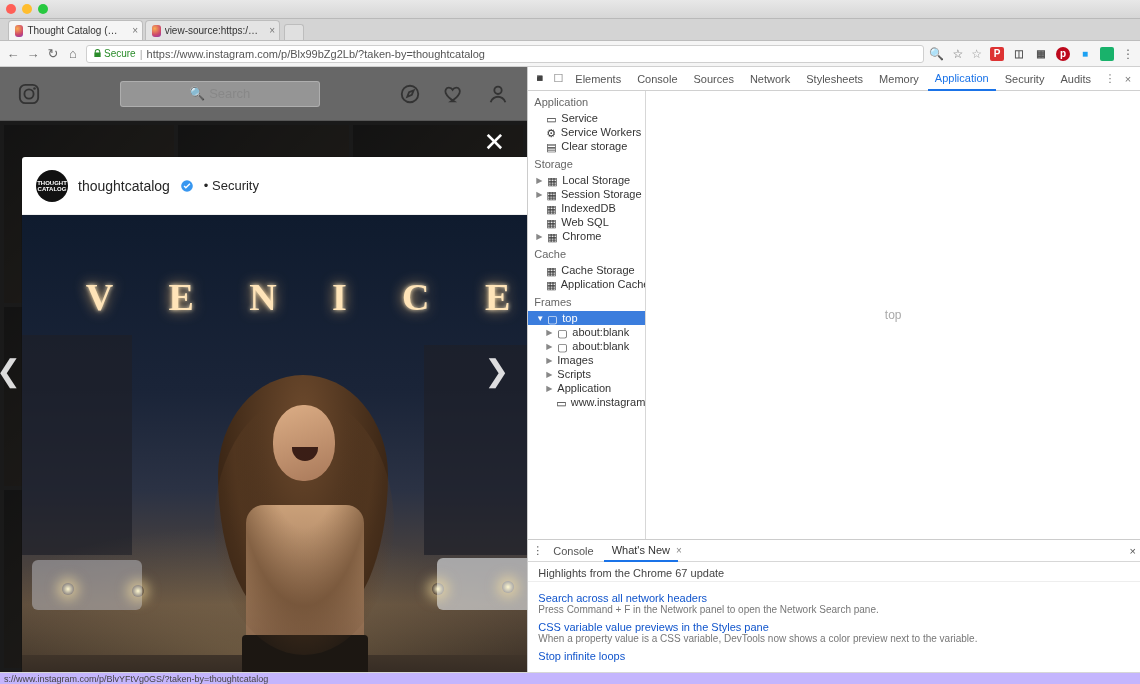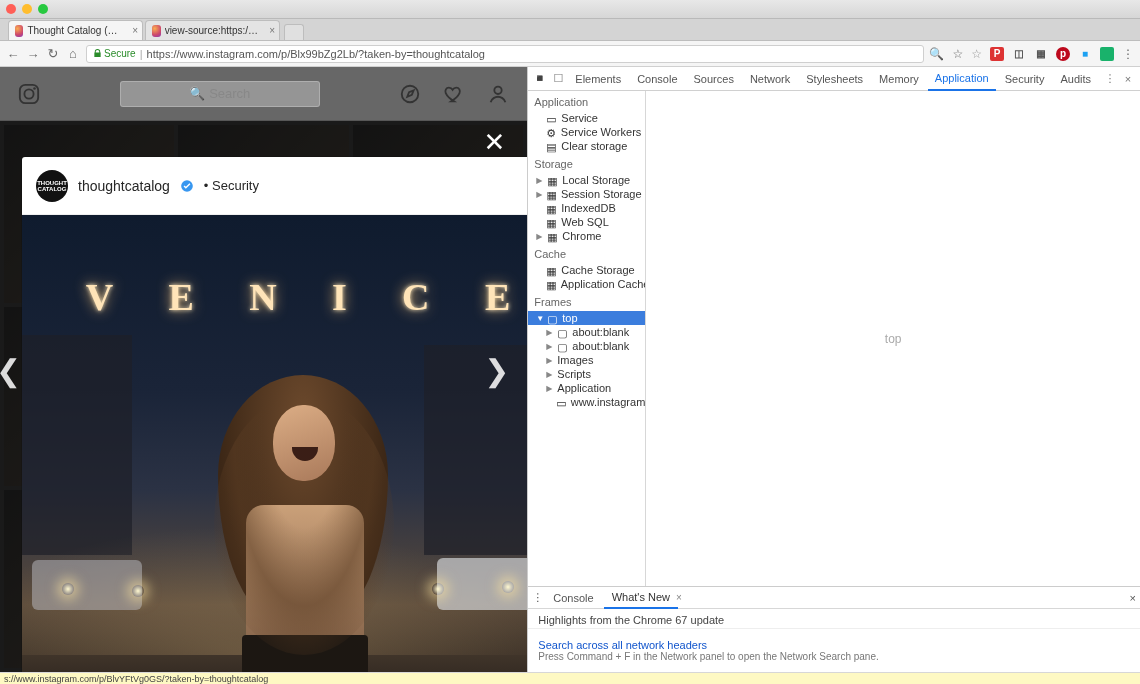--- a/index.html
+++ b/index.html
@@ -102,21 +102,21 @@
   .feat{margin:4px 0 6px;}
   .feat .t{color:#1155cc;font-size:11px;}
   .feat .d{color:#777;font-size:10px;}
   .promo{width:150px;height:64px;background:linear-gradient(135deg,#2a6df4,#0a3fb0);border-radius:3px;position:relative;display:flex;align-items:flex-end;justify-content:flex-end;color:#fff;padding:4px 8px;font-size:13px;overflow:hidden;}
   .promo .circ{position:absolute;border:2px solid rgba(255,255,255,0.6);border-radius:50%;}
   .promo .circ.a{width:60px;height:60px;left:6px;top:2px;} .promo .circ.b{width:90px;height:90px;left:-10px;top:-14px;}
   .promo .yt{position:absolute;left:58px;bottom:8px;width:30px;height:20px;background:#ff0000;border-radius:4px;display:flex;align-items:center;justify-content:center;}
   .promo .yt::after{content:"";border-left:8px solid #fff;border-top:5px solid transparent;border-bottom:5px solid transparent;}
 
   
-  .status{height:12px;background:#fef9c3;font-size:9px;color:#444;padding:0 4px;display:flex;align-items:center;border-top:1px solid #d7d7d7;}
+  .status{height:12px;background:#c4b5fd;font-size:9px;color:#444;padding:0 4px;display:flex;align-items:center;border-top:1px solid #d7d7d7;}
 
   svg{display:block;}
   .ellipsis{white-space:nowrap;overflow:hidden;text-overflow:ellipsis;}
 </style>
 </head>
 <body>
 
 <div class="mac-bar">
   <div class="mac-dot dot-red"></div>
   <div class="mac-dot dot-yel"></div>
@@ -372,20 +372,25 @@
         <span class="ico">×</span>
       </div>
       <div style="padding:5px 10px 2px;border-bottom:1px solid #eee;color:#444">Highlights from the Chrome 67 update</div>
       <div class="drawer-body">
         <div class="drawer-text">
           <div class="feat">
             <div class="t">Search across all network headers</div>
             <div class="d">Press Command + F in the Network panel to open the Network Search pane.</div>
           </div>
           <div class="feat">
+            <div class="t">CSS variable value previews in the Styles pane</div>
+            <div class="d">When a property value is a CSS variable, DevTools now shows a color preview next to the variable.</div>
+          </div>
+          <div class="feat">
+            <div class="t">Stop infinite loops</div>
           </div>
         </div>
       </div>
     </div>
   </div>
 </div>
 
 <div class="status">
   <span>s://www.instagram.com/p/BlvYFtVg0GS/?taken-by=thoughtcatalog</span>
 </div>

